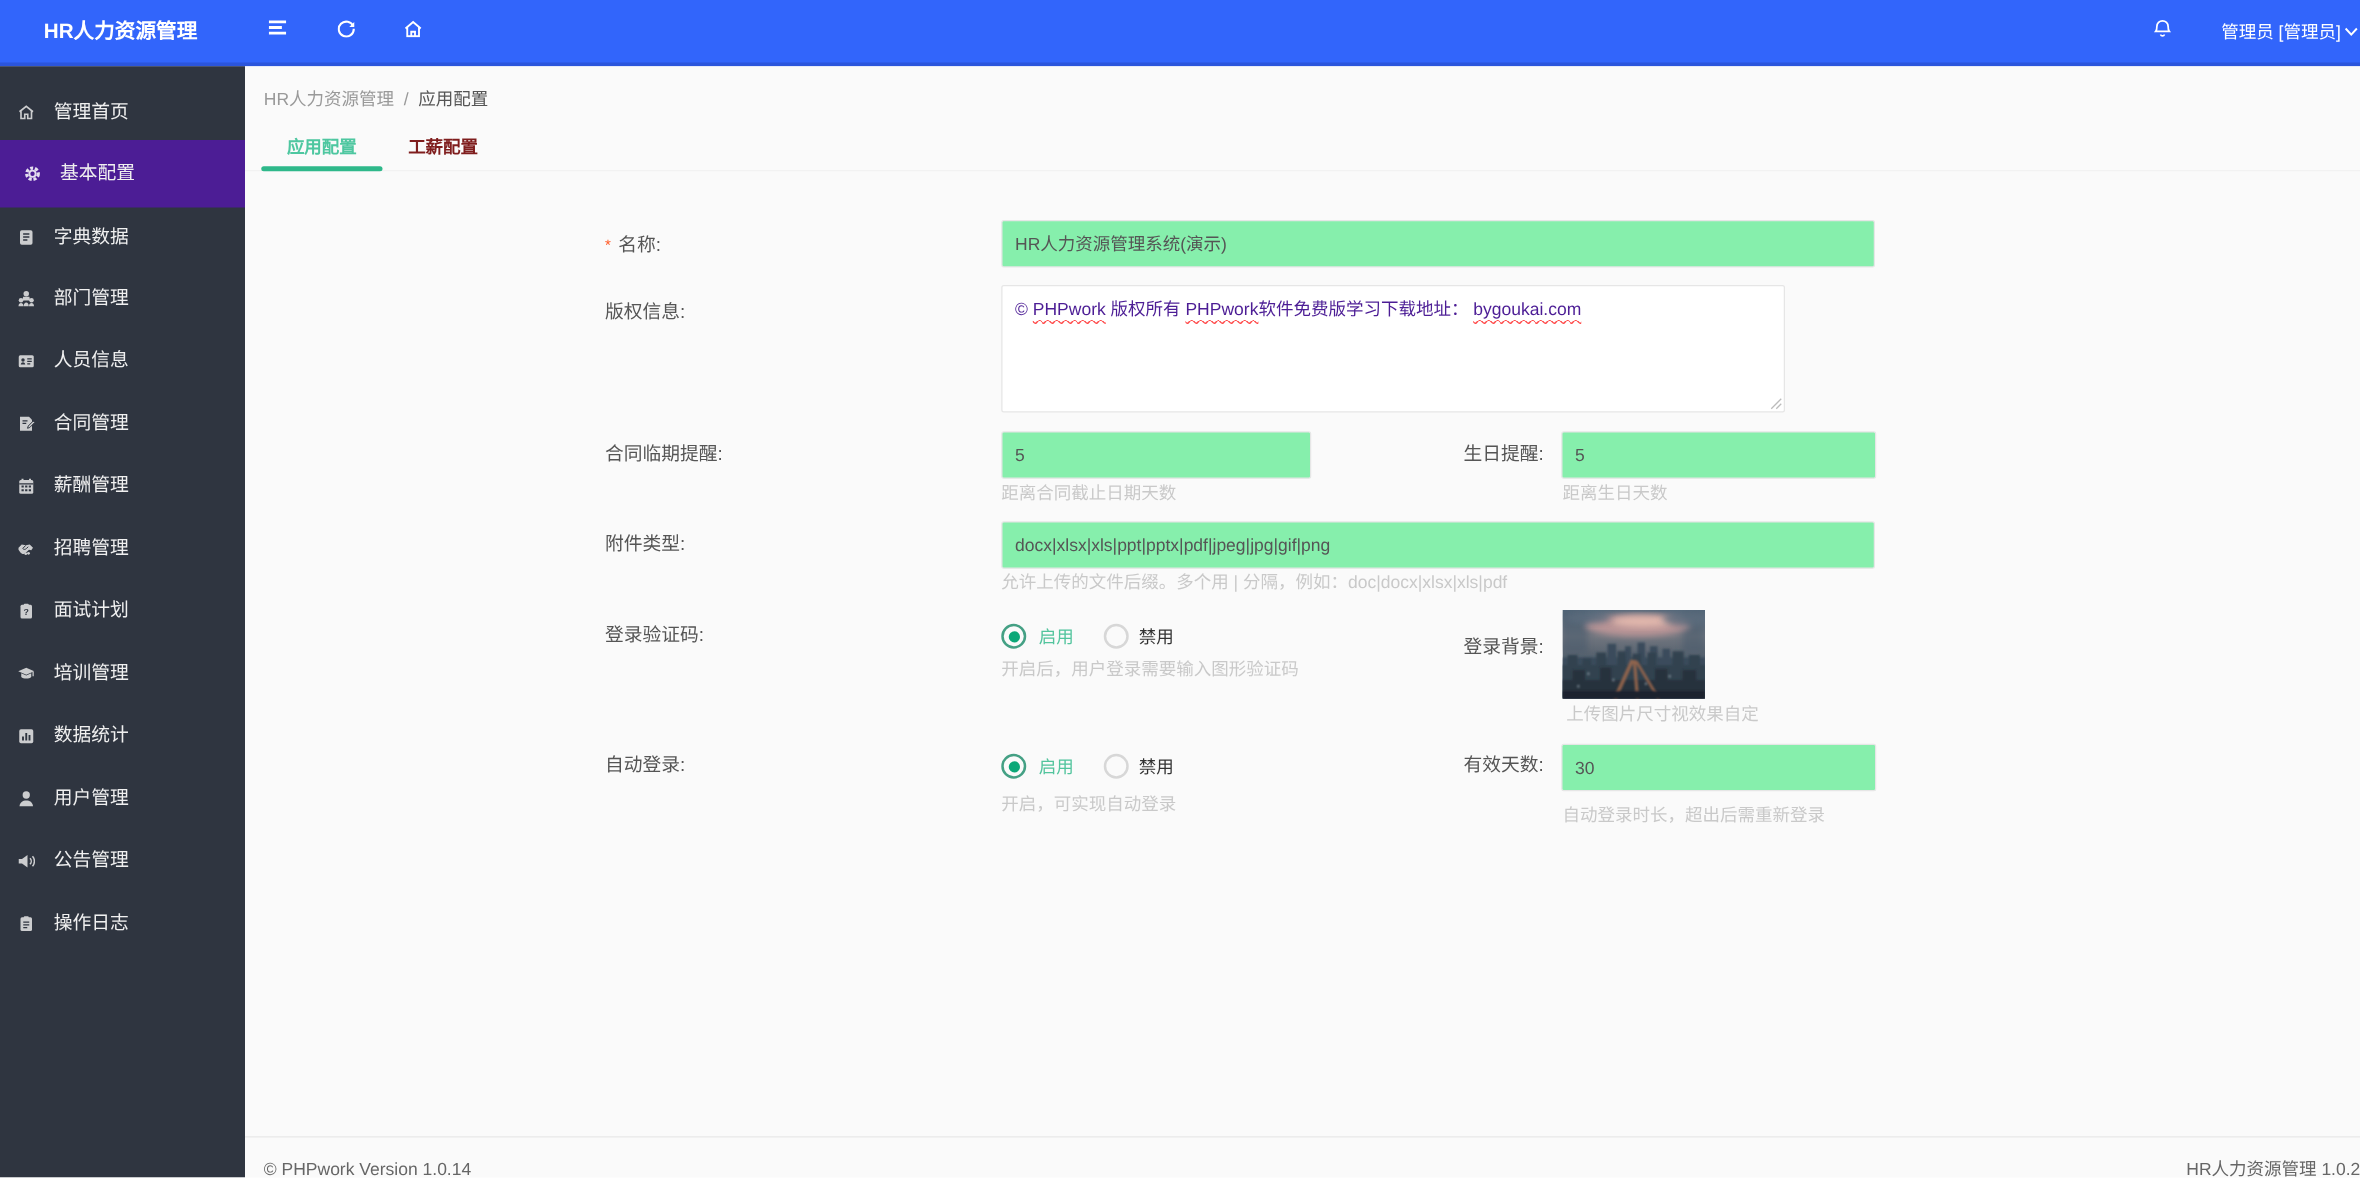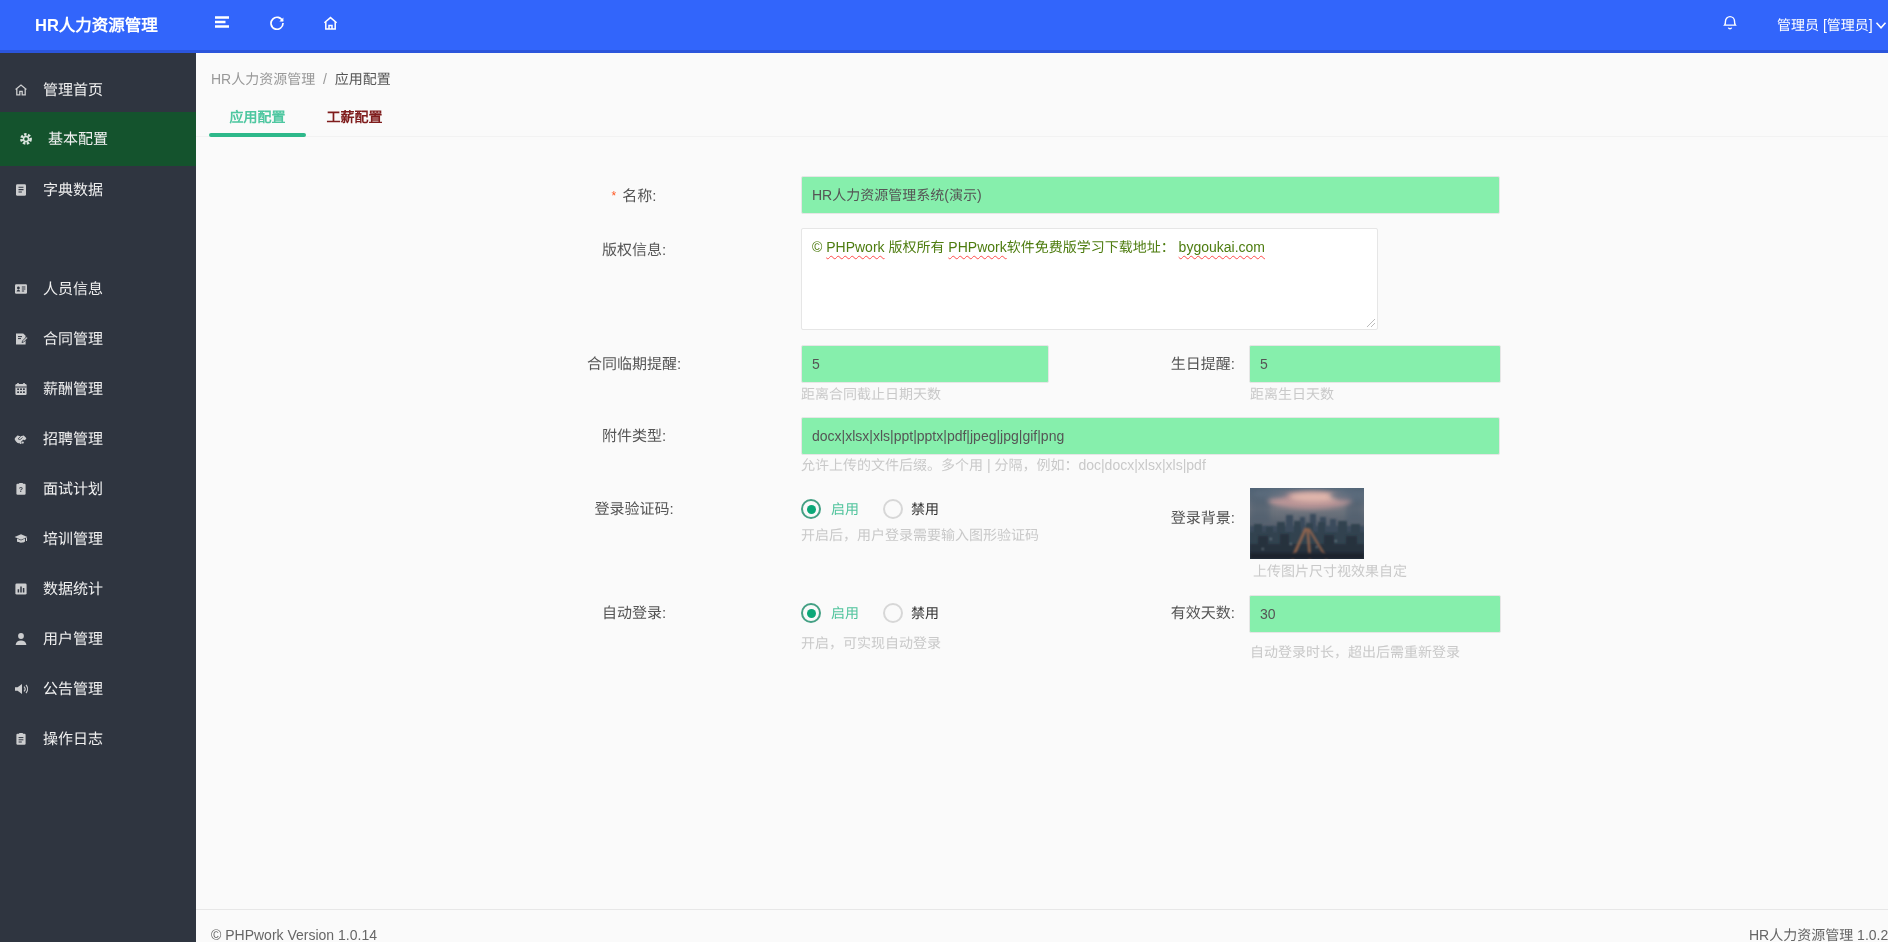--- a/index.html
+++ b/index.html
@@ -10,34 +10,34 @@
 
 #topbar{position:absolute;left:0;top:0;width:1888px;height:53px;background:#3265fb;border-bottom:3px solid #2b55dc}
 #topbar .logo{position:absolute;left:35px;top:0;height:50px;line-height:50px;color:#fff;font-size:16.5px;font-weight:bold}
 .tico{position:absolute;top:16px;width:18px;height:18px}
 #topbar .user{position:absolute;right:24px;top:0;height:50px;line-height:50px;color:#fff;font-size:14px}
 
 #side{position:absolute;left:0;top:53px;width:196px;height:889px;background:#2f3540}
 .mi{position:absolute;left:0;width:196px;height:50px;color:#f0f0f0;font-size:15px}
 .mi .txt{position:absolute;left:43px;top:0;line-height:50px}
 .mi .ico{position:absolute;left:14px;top:18px;width:14px;height:14px;opacity:.85}
-.mi.sel{background:#14532d;height:54px}
+.mi.sel{background:#4c1d95;height:54px}
 .mi.sel .txt{left:48px;line-height:54px}
 .mi.sel .ico{left:19px;top:20px}
 
 #main{position:absolute;left:196px;top:53px;width:1692px;height:889px;background:#fafafa}
 #crumb{position:absolute;left:15px;top:16px;height:20px;line-height:20px;font-size:14px;color:#999}
 #crumb b{color:#555;font-weight:normal}
 .tabt{position:absolute;top:44px;height:40px;line-height:40px;width:97px;text-align:center;font-size:14px;color:#333;font-weight:bold}
 #tab1{left:13px;color:#4ec7a0}
 #tab2{left:110px;color:#7f1d1d}
 #tabline{position:absolute;left:0;top:83px;width:1692px;height:1px;background:#f2f2f2}
 #tabbar{position:absolute;left:13px;top:80px;width:97px;height:4px;border-radius:2px;background:#2eb88a}
 
-.lbl{position:absolute;width:300px;text-align:center;line-height:26px;color:#555;font-size:15px}
+.lbl{position:absolute;width:300px;text-align:left;line-height:26px;color:#555;font-size:15px}
 .lbl2{position:absolute;width:200px;text-align:right;line-height:26px;color:#555;font-size:15px}
 .red{color:#ff5722;margin-right:6px;font-size:12px;vertical-align:1px}
 .inp{position:absolute;height:38px;border:1px solid #e6e6e6;border-radius:2px;background:#86efac;line-height:36px;padding-left:10px;color:#555;font-size:14px;overflow:hidden;white-space:nowrap}
 .aux{position:absolute;color:#c9c9c9;font-size:14px;line-height:18px}
 .radio{position:absolute;width:20px;height:20px;border-radius:50%}
 .radio.on{border:2px solid #44a084}
 .radio.on i{position:absolute;left:3.5px;top:3.5px;width:9px;height:9px;border-radius:50%;background:#0ca878}
 .radio.off{border:2px solid #d7d7d7}
 .rlab{position:absolute;line-height:20px;font-size:14px}
 
@@ -92,20 +92,32 @@
       </svg>
     <span class="txt">基本配置</span>
   </div>
   <div class="mi" style="top:112px">
     <svg class="ico" viewBox="0 0 14 14">
         <rect x="2" y="1.2" width="10" height="11.6" rx="1.4" fill="#e8e8e8"></rect>
         <path d="M4.5 4.2h5M4.5 6.6h5M4.5 9h3.4" stroke="#2f3540" stroke-width="1.1"></path>
       </svg>
     <span class="txt">字典数据</span>
   </div>
+  <div class="mi" style="top:161px">
+    <svg class="ico" viewBox="0 0 14 14">
+        <g fill="#e8e8e8">
+          <circle cx="7" cy="3" r="2.2"></circle>
+          <path d="M4.5 5.4h5l.6 3h-6.2z"></path>
+          <circle cx="2.8" cy="8.2" r="1.8"></circle>
+          <circle cx="11.2" cy="8.2" r="1.8"></circle>
+          <path d="M.8 13c0-1.8 1-2.6 2-2.6s2 .8 2 2.6zM9.2 13c0-1.8 1-2.6 2-2.6s2 .8 2 2.6zM5 13c0-2 .9-3 2-3s2 1 2 3z"></path>
+        </g>
+      </svg>
+    <span class="txt">部门管理</span>
+  </div>
   <div class="mi" style="top:211px">
     <svg class="ico" viewBox="0 0 14 14">
         <rect x="1" y="2.2" width="12" height="9.6" rx="1.2" fill="#e8e8e8"></rect>
         <circle cx="4.4" cy="6" r="1.4" fill="#2f3540"></circle>
         <path d="M2.6 9.6c.2-1.3 1-1.9 1.8-1.9s1.6.6 1.8 1.9z" fill="#2f3540"></path>
         <path d="M7.8 5h3.6M7.8 7h3.6M7.8 9h2.4" stroke="#2f3540" stroke-width="1"></path>
       </svg>
     <span class="txt">人员信息</span>
   </div>
   <div class="mi" style="top:261px">
@@ -205,21 +217,21 @@
   <div id="crumb">HR人力资源管理&nbsp; / &nbsp;<b>应用配置</b></div>
   <div class="tabt" id="tab1">应用配置</div>
   <div class="tabt" id="tab2">工薪配置</div>
   <div id="tabline"></div>
   <div id="tabbar"></div>
 
   <div class="lbl" style="left:288px;top:130px"><span class="red">*</span>名称:</div>
   <div class="inp" style="left:605px;top:123px;width:699px">HR人力资源管理系统(演示)</div>
 
   <div class="lbl" style="left:288px;top:184px">版权信息:</div>
-  <div class="abs" style="left:605px;top:175px;width:577px;height:102px;border:1px solid #e6e6e6;border-radius:2px;background:#fff;padding:8px 10px;line-height:20px;color:#4d7c0f">© <span class="wavy">PHPwork</span> 版权所有 <span class="wavy">PHPwork</span>软件免费版学习下载地址： <span class="wavy">bygoukai.com</span><svg style="position:absolute;right:1px;bottom:1px;width:10px;height:10px" viewBox="0 0 10 10">
+  <div class="abs" style="left:605px;top:175px;width:627px;height:102px;border:1px solid #e6e6e6;border-radius:2px;background:#fff;padding:8px 10px;line-height:20px;color:#4c1d95">© <span class="wavy">PHPwork</span> 版权所有 <span class="wavy">PHPwork</span>软件免费版学习下载地址： <span class="wavy">bygoukai.com</span><svg style="position:absolute;right:1px;bottom:1px;width:10px;height:10px" viewBox="0 0 10 10">
         <path d="M9 1 1 9M9 5 5 9" stroke="#bbb" stroke-width="1"></path>
       </svg></div>
 
   <div class="lbl" style="left:288px;top:298px">合同临期提醒:</div>
   <div class="inp" style="left:605px;top:292px;width:248px">5</div>
   <div class="aux" style="left:605px;top:332px">距离合同截止日期天数</div>
   <div class="lbl2" style="left:839px;top:298px">生日提醒:</div>
   <div class="inp" style="left:1053px;top:292px;width:252px">5</div>
   <div class="aux" style="left:1054px;top:332px">距离生日天数</div>
 

